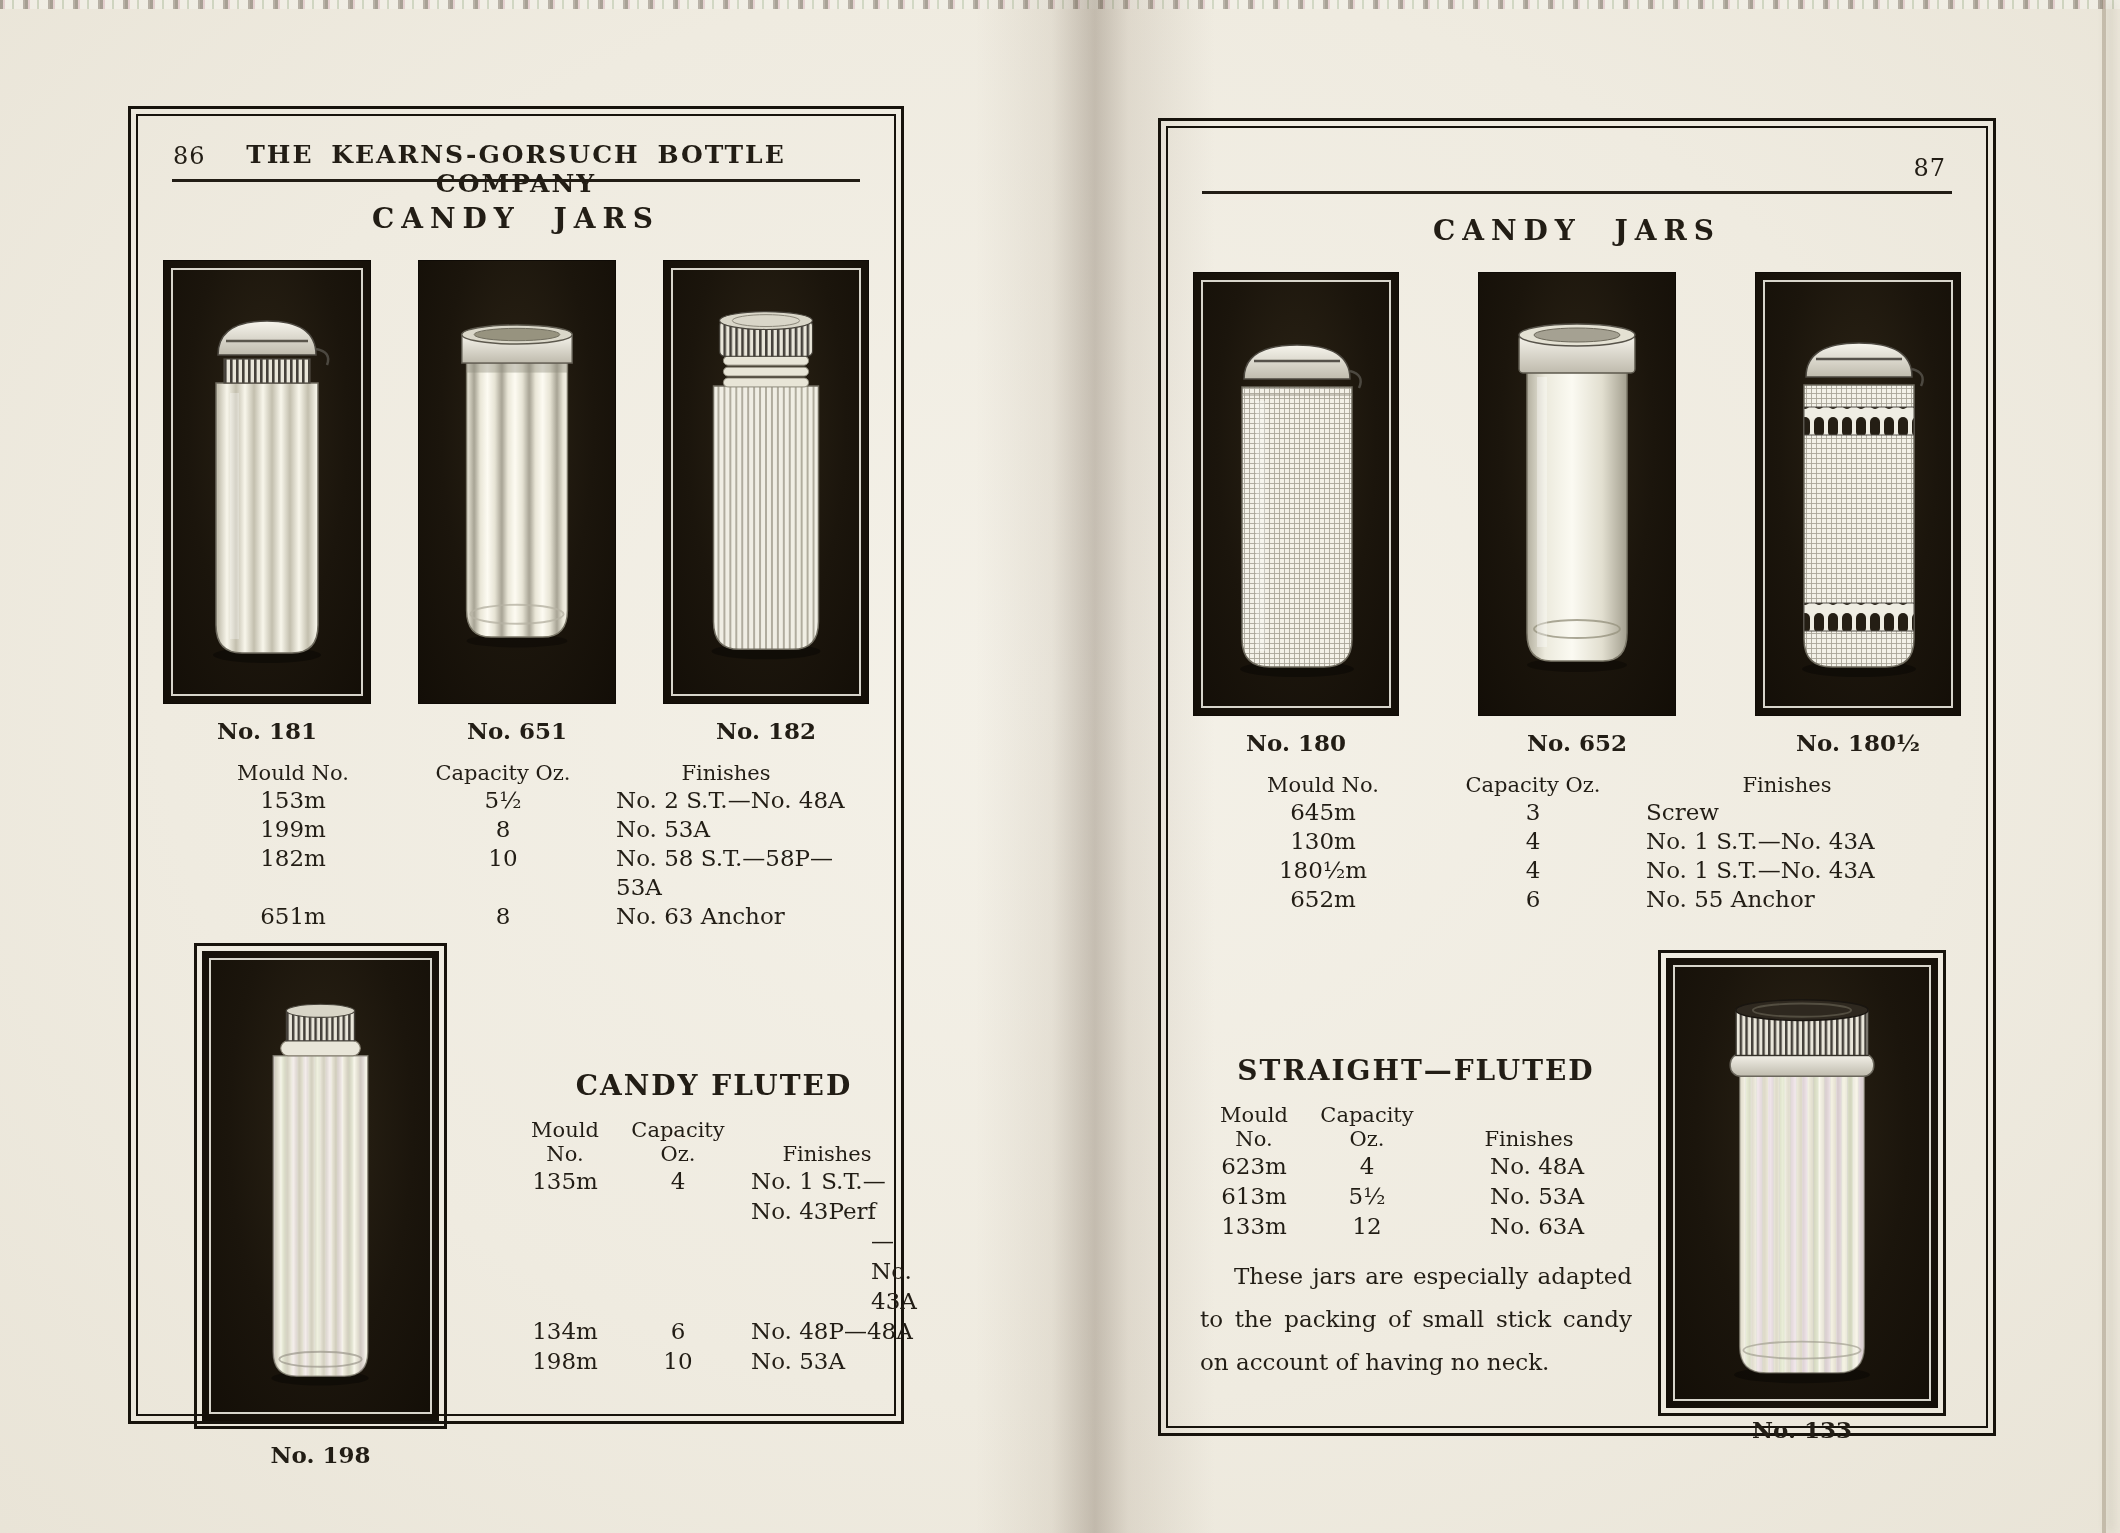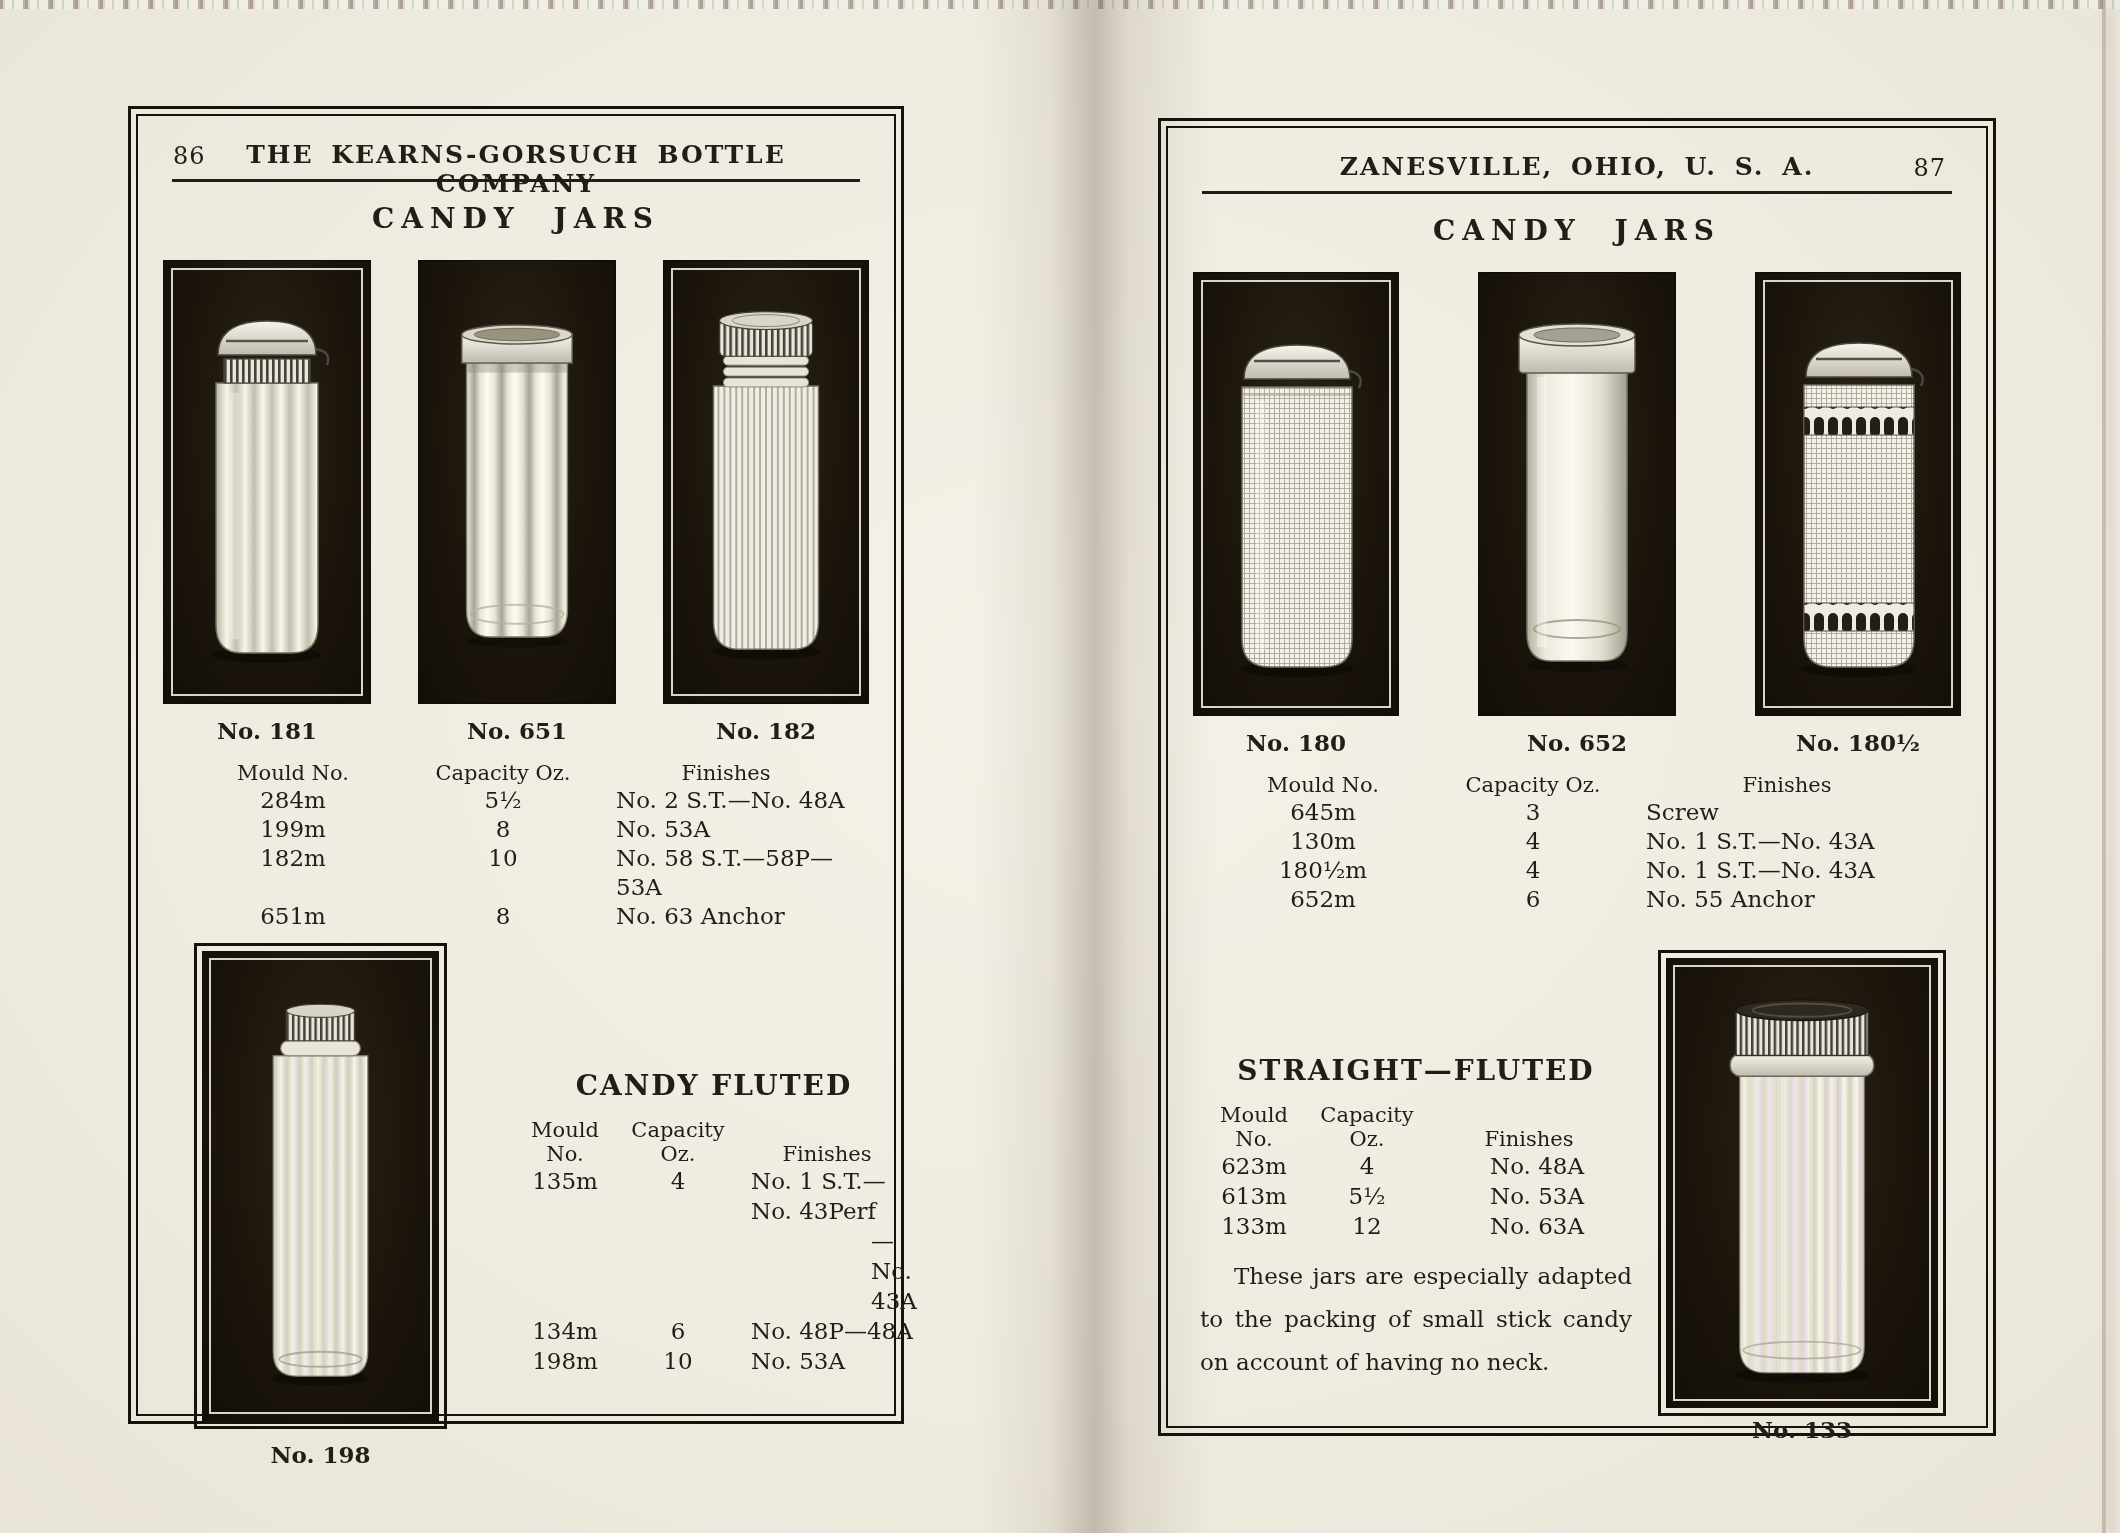--- a/index.html
+++ b/index.html
@@ -205,21 +205,21 @@
         <span class="jl1">No. 181</span>
         <span class="jl2">No. 651</span>
         <span class="jl3">No. 182</span>
       </div>
 
       <div class="tbl">
         <div class="t-h t-c1">Mould No.</div>
         <div class="t-h t-c2">Capacity Oz.</div>
         <div class="t-h">Finishes</div>
 
-        <div class="t-v t-c1">284m</div>
+        <div class="t-v t-c1">153m</div>
         <div class="t-v t-c2">5½</div>
         <div class="t-v t-v3">No.  2 S.T.—No. 48A</div>
         <div class="t-v t-c1">199m</div>
         <div class="t-v t-c2">8</div>
         <div class="t-v t-v3">No. 53A</div>
         <div class="t-v t-c1">182m</div>
         <div class="t-v t-c2">10</div>
         <div class="t-v t-v3">No. 58 S.T.—58P—53A</div>
         <div class="t-v t-c1">651m</div>
         <div class="t-v t-c2">8</div>
@@ -266,21 +266,20 @@
           </div>
         </div>
       </div>
       <div class="bottom-label-left">No. 198</div>
     </div>
   </div>
 
   <div class="page page-right">
     <div class="pgpad">
       <div class="pg-header">
-        <span class="pg-title">ZANESVILLE, OHIO, U. S. A.</span>
         <span class="pg-num right">87</span>
       </div>
       <div class="rule"></div>
       <div class="sec-title">CANDY JARS</div>
 
       <div class="panels">
         <figure class="panel framed pw3" style="margin:0">
           <svg class="jar" viewBox="0 0 204 442">
             <ellipse cx="103" cy="396" rx="57" ry="8" fill="#000" opacity=".35"></ellipse>
             <path d="M48 114 H158 V366 Q158 394 130 394 H76 Q48 394 48 366 Z" fill="url(#pMesh)" stroke="#6f6b5f" stroke-width="1.5"></path>

